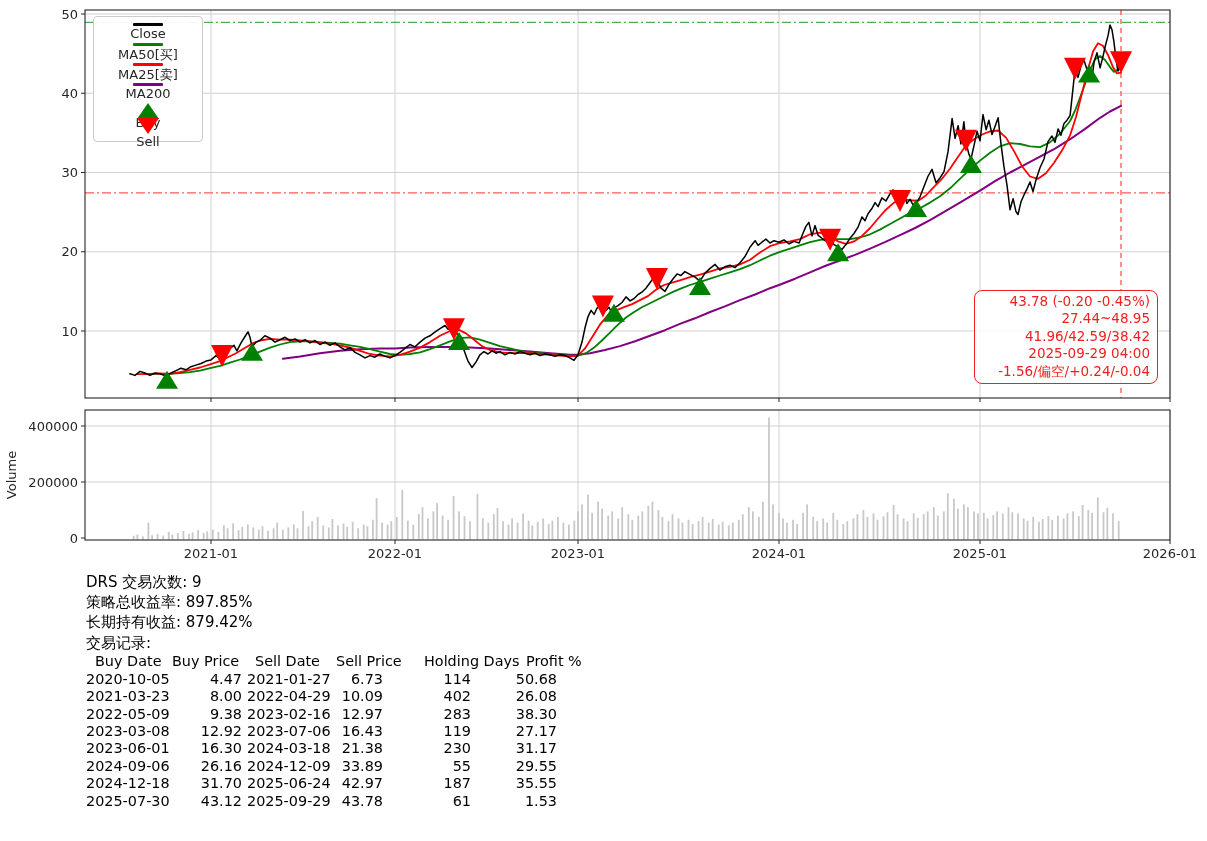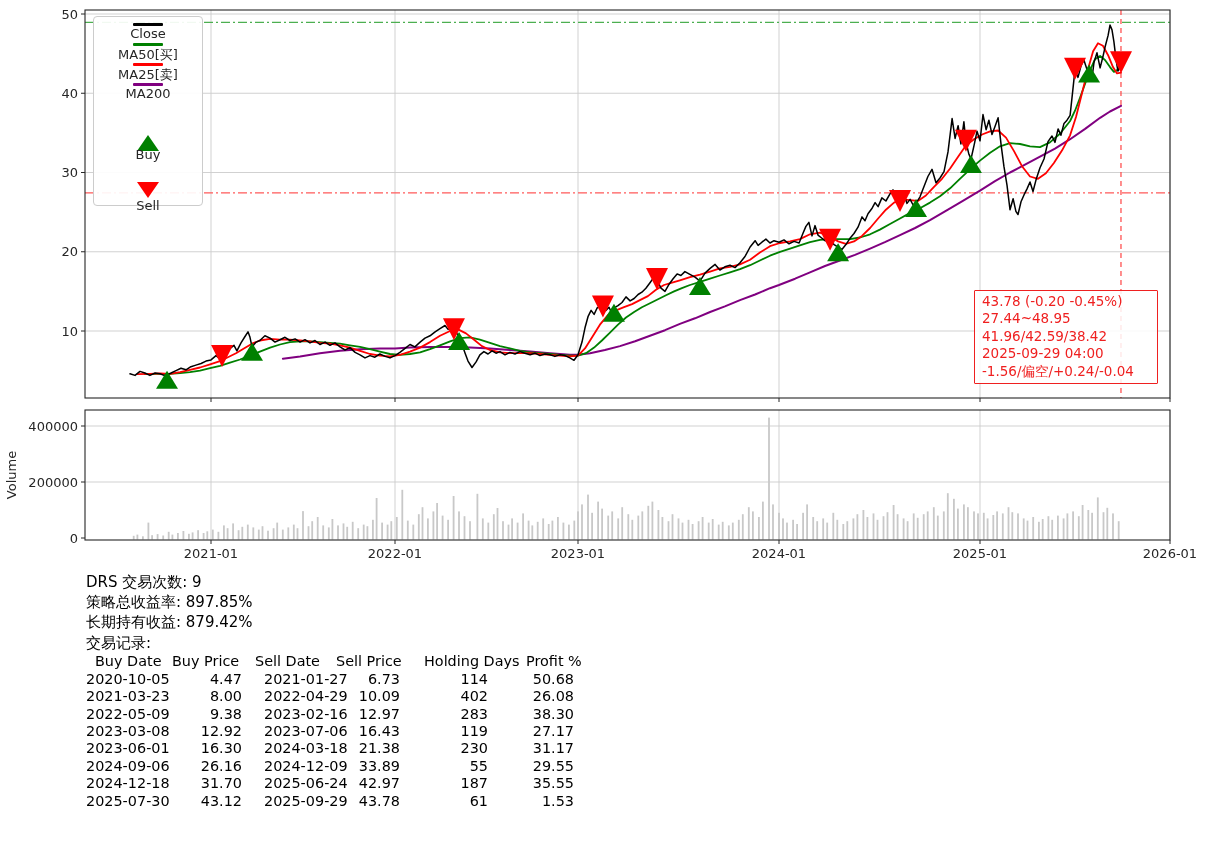--- a/index.html
+++ b/index.html
@@ -3,39 +3,39 @@
 <meta charset="utf-8">
 <style>
   html,body{margin:0;padding:0;background:#ffffff;}
   .stage{position:relative;width:1207px;height:841px;background:#ffffff;
          font-family:"DejaVu Sans","Liberation Sans",sans-serif;color:#262626;overflow:hidden;}
   svg{position:absolute;left:0;top:0;}
   
   .legend{position:absolute;left:93px;top:16px;width:92px;background:rgba(255,255,255,0.92);
           border:1px solid #cccccc;border-radius:4px;padding:6px 8px 4px 8px;font-size:13px;}
   .legend-row{display:flex;align-items:center;height:20px;flex-direction:column;}
-  .legend-row.mk{height:17px;margin-top:32px;}
+  .legend-row.mk{height:17px;}
   .sw-col{width:38px;display:flex;justify-content:center;align-items:center;flex:none;}
   .sw-line{width:30px;height:3px;border-radius:1px;}
   .tri-up{width:0;height:0;border-left:11px solid transparent;border-right:11px solid transparent;border-bottom:16px solid #008000;margin-bottom:-4px;}
   .tri-down{width:0;height:0;border-left:11px solid transparent;border-right:11px solid transparent;border-top:16px solid #ff0000;margin-top:-2px;}
   .legend-label{white-space:nowrap;color:#262626;}
   
   .annot{position:absolute;left:974px;top:290px;width:168px;border:1.5px solid #ef2020;
-         border-radius:1px;background:rgba(255,255,255,0.85);padding:2px 7px 3px 7px;
-         color:#ef2020;font-size:13.5px;line-height:17.4px;white-space:nowrap;}
+         border-radius:8px;background:rgba(255,255,255,0.85);padding:2px 7px 3px 7px;
+         text-align:right;color:#ef2020;font-size:13.5px;line-height:17.4px;white-space:nowrap;}
   
   .stats{position:absolute;left:86px;top:572px;font-size:15px;line-height:20.2px;color:#000;}
   .trades{font-size:14.4px;line-height:17.4px;}
   .thead{position:relative;height:18px;}
   .thead span{position:absolute;top:0;white-space:nowrap;}
   .trow{display:flex;white-space:nowrap;}
   .c1{width:80px;text-align:left;}
   .c2{width:76px;text-align:right;}
-  .c3{width:86px;text-align:left;margin-left:22px;}
+  .c3{width:86px;text-align:left;margin-left:5px;}
   .c4{width:50px;text-align:right;}
   .c5{width:88px;text-align:right;}
   .c6{width:86px;text-align:right;}
 </style>
 </head>
 <body>
 
 <div class="stage">
   <svg id="chart-svg" width="1207" height="568">
       <g>

